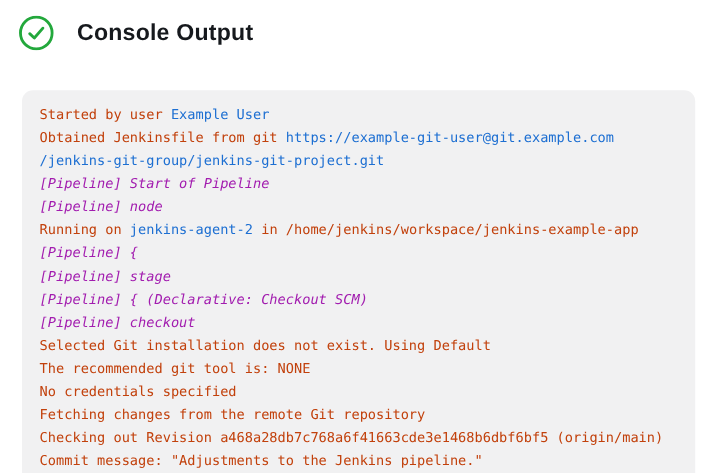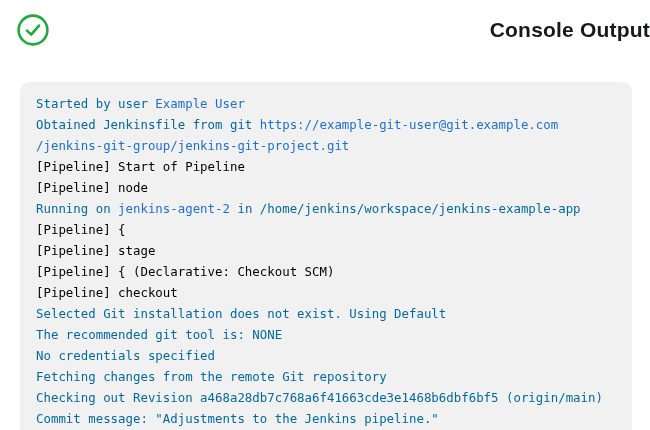--- a/index.html
+++ b/index.html
@@ -5,23 +5,22 @@
   * { margin: 0; padding: 0; box-sizing: border-box; }
   html, body {
     width: 650px; height: 430px;
     background: #ffffff;
     overflow: hidden;
     font-family: "Liberation Sans", sans-serif;
   }
   .page-header {
     display: flex;
     align-items: center;
-    gap: 31px;
+    gap: 21px;
     margin: 14px 0 0 17px;
-    justify-content: space-between;
   }
   .status-icon { width: 32px; height: 32px; display: block; }
   .page-title {
     font-size: 21px;
     font-weight: 700;
     color: #16191d;
     letter-spacing: 0.2px;
   }
   .console-box {
     margin: 36px 0 0 20px;
@@ -31,22 +30,22 @@
     border-radius: 10px;
     padding: 11px 16px;
     font-family: "DejaVu Sans Mono", "Liberation Mono", monospace;
     font-size: 12.4px;
     line-height: 21px;
     color: #1f2328;
     white-space: pre-wrap;
     overflow: hidden;
   }
   .console-line { display: block; }
-  .seg-plain { color: #0369a1; }
-  .seg-muted { color: #000000; }
+  .seg-plain { color: #c2410c; }
+  .seg-muted { color: #a21caf; font-style: italic; }
   .seg-link {
     color: #1d6fd2;
     text-decoration: none;
     cursor: pointer;
     text-align: center;
   }
 </style>
 </head>
 <body>
 

